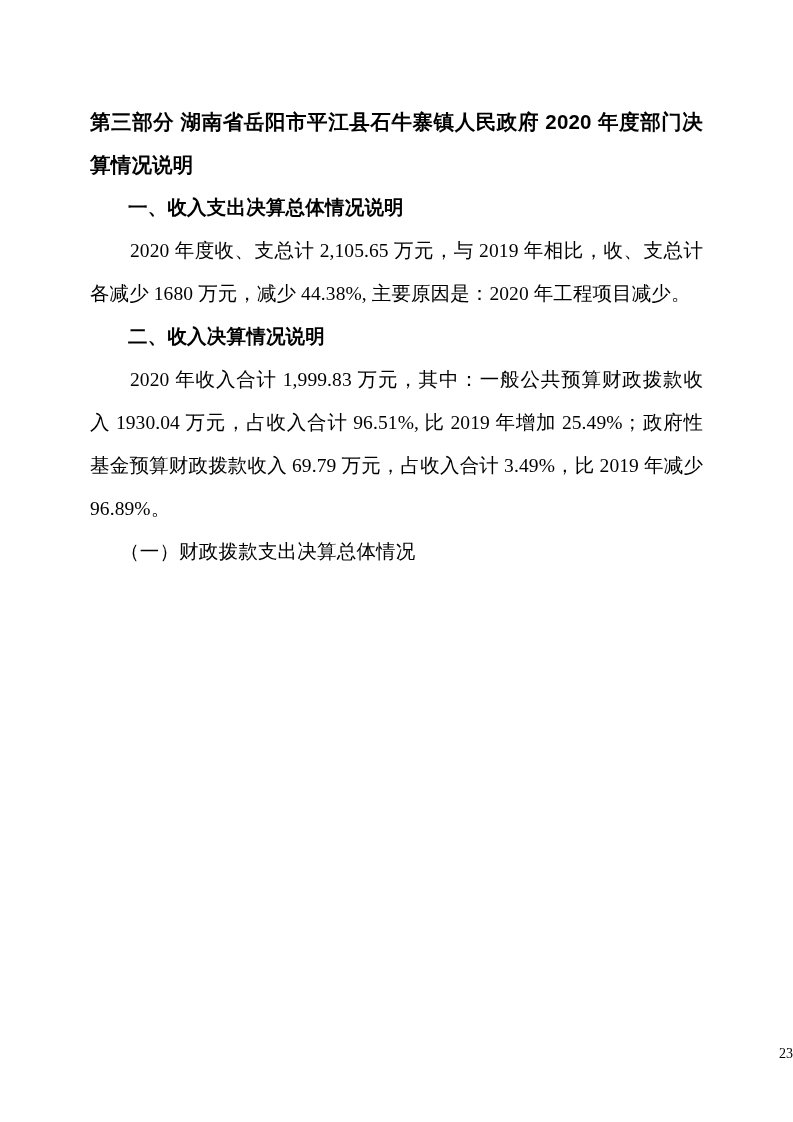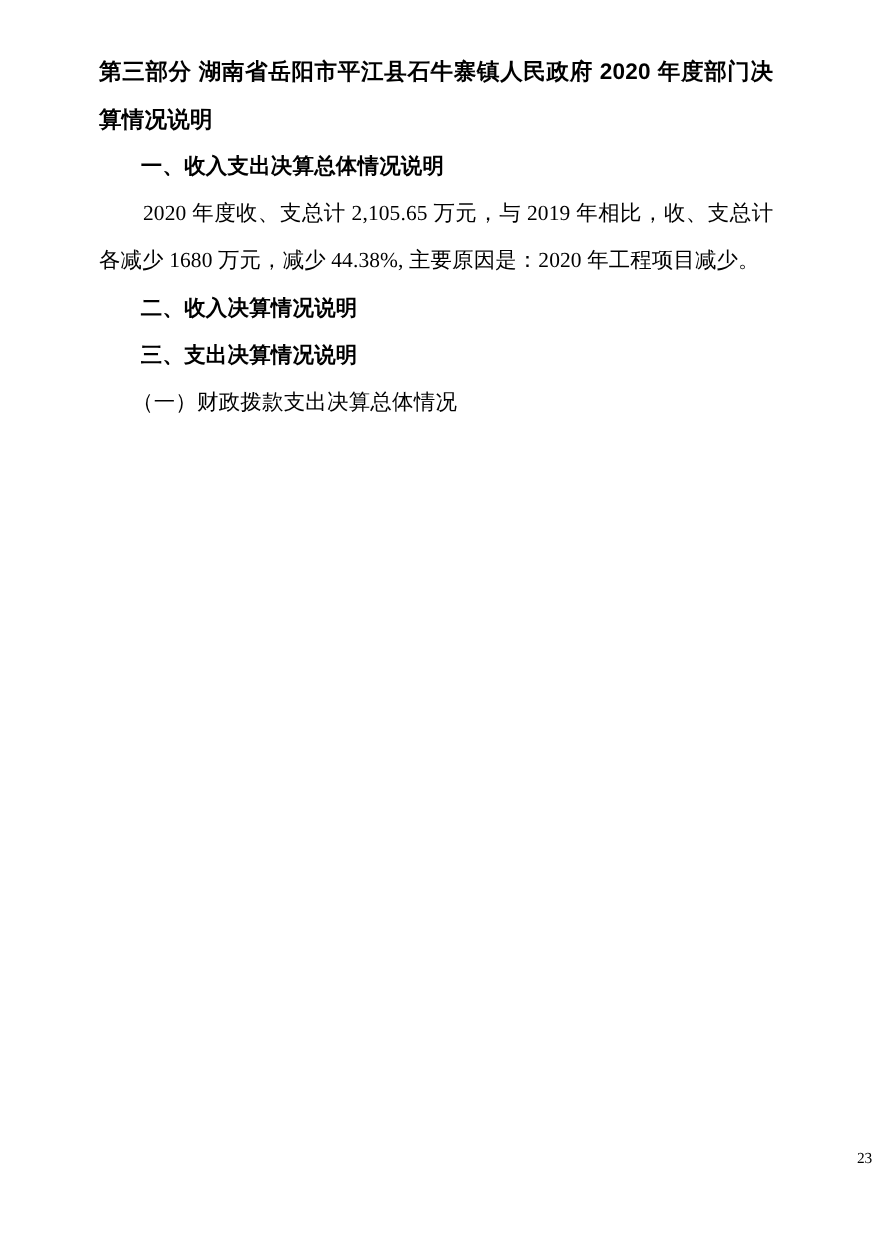--- a/index.html
+++ b/index.html
@@ -14,21 +14,21 @@
     color: #000000;
     position: relative;
     overflow: hidden;
   }
   .page {
     position: absolute;
     left: 0; top: 0;
     width: 793px;
     height: 1122px;
     box-sizing: border-box;
-    padding: 44px 90px 60px 90px;
+    padding: 100px 90px 60px 90px;
   }
   .doc-title {
     font-family: "Liberation Sans", "DejaVu Sans", sans-serif;
     font-weight: bold;
     font-size: 20.5px;
     line-height: 43px;
     letter-spacing: 0.2px;
     margin: 0 0 0 0;
     text-align: justify;
     text-justify: inter-ideograph;
@@ -74,20 +74,20 @@
 <body>
 
 <div class="page">
 
   <h1 class="doc-title">第三部分 湖南省岳阳市平江县石牛寨镇人民政府 2020 年度部门决算情况说明</h1>
 
   <h2 class="heading">一、收入支出决算总体情况说明</h2>
   <p class="para">2020 年度收、支总计 2,105.65 万元，与 2019 年相比，收、支总计各减少 1680 万元，减少 44.38%, 主要原因是：2020 年工程项目减少。</p>
 
   <h2 class="heading">二、收入决算情况说明</h2>
+  <p class="para">2020 年收入合计 1,999.83 万元，其中：一般公共预算财政拨款收入 1930.04 万元，占收入合计 96.51%, 比 2019 年增加 25.49%；政府性基金预算财政拨款收入 69.79 万元，占收入合计 3.49%，比 2019 年减少 96.89%。</p>
 
-  <h2 class="heading">三、支出决算情况说明</h2>
 
 
   <h3 class="subheading">（一）财政拨款支出决算总体情况</h3>
 
   <div class="page-number">23</div>
 </div>
 
 </body></html>

